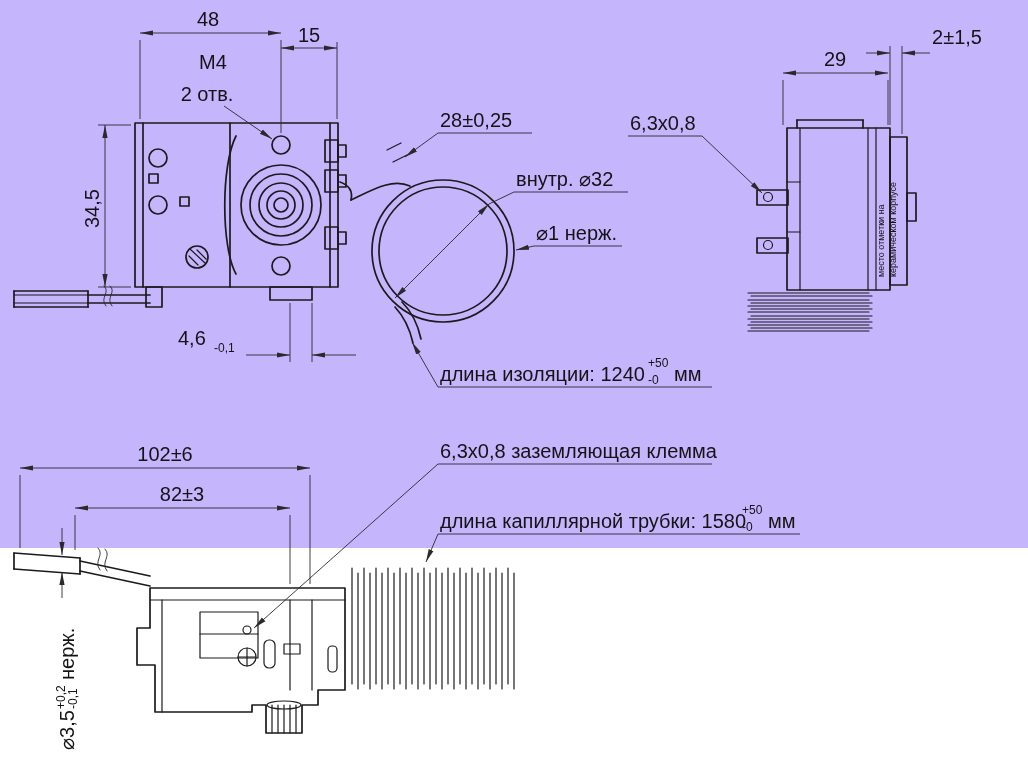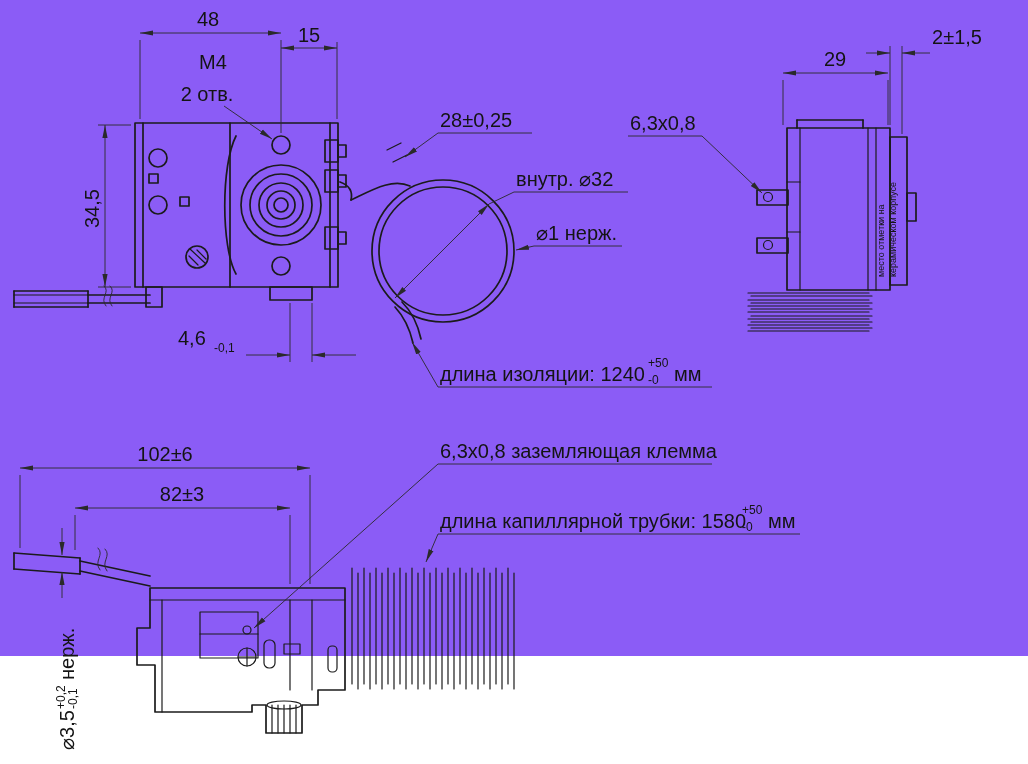--- a/index.html
+++ b/index.html
@@ -1,17 +1,17 @@
 <!DOCTYPE html>
 <html><head>
 <meta charset="utf-8">
 <style>
   html,body{margin:0;padding:0;background:#ffffff;}
   body{width:1028px;height:764px;overflow:hidden;font-family:"Liberation Sans","DejaVu Sans",sans-serif;}
-  .canvas{width:1028px;height:656px;position:relative;background:#8b5cf6;}
+  .canvas{width:1028px;height:548px;position:relative;background:#c4b5fd;}
   svg{display:block;}
   
   .ol{stroke:#1b1b1b;stroke-width:1.7;fill:none;stroke-linecap:round;stroke-linejoin:round;}
   .om{stroke:#1b1b1b;stroke-width:1.2;fill:none;stroke-linecap:round;stroke-linejoin:round;}
   
   .dl{stroke:#2a2a2a;stroke-width:0.9;fill:none;}
   text{fill:#141414;}
   .dim{font-size:20px;}
   .note{font-size:20px;}
   .tol{font-size:12px;}

